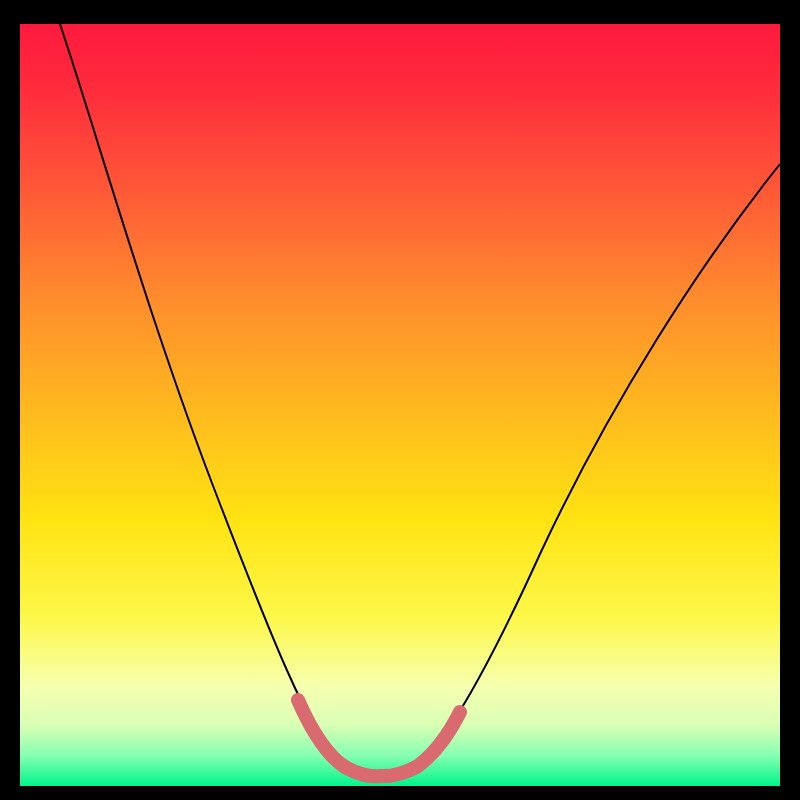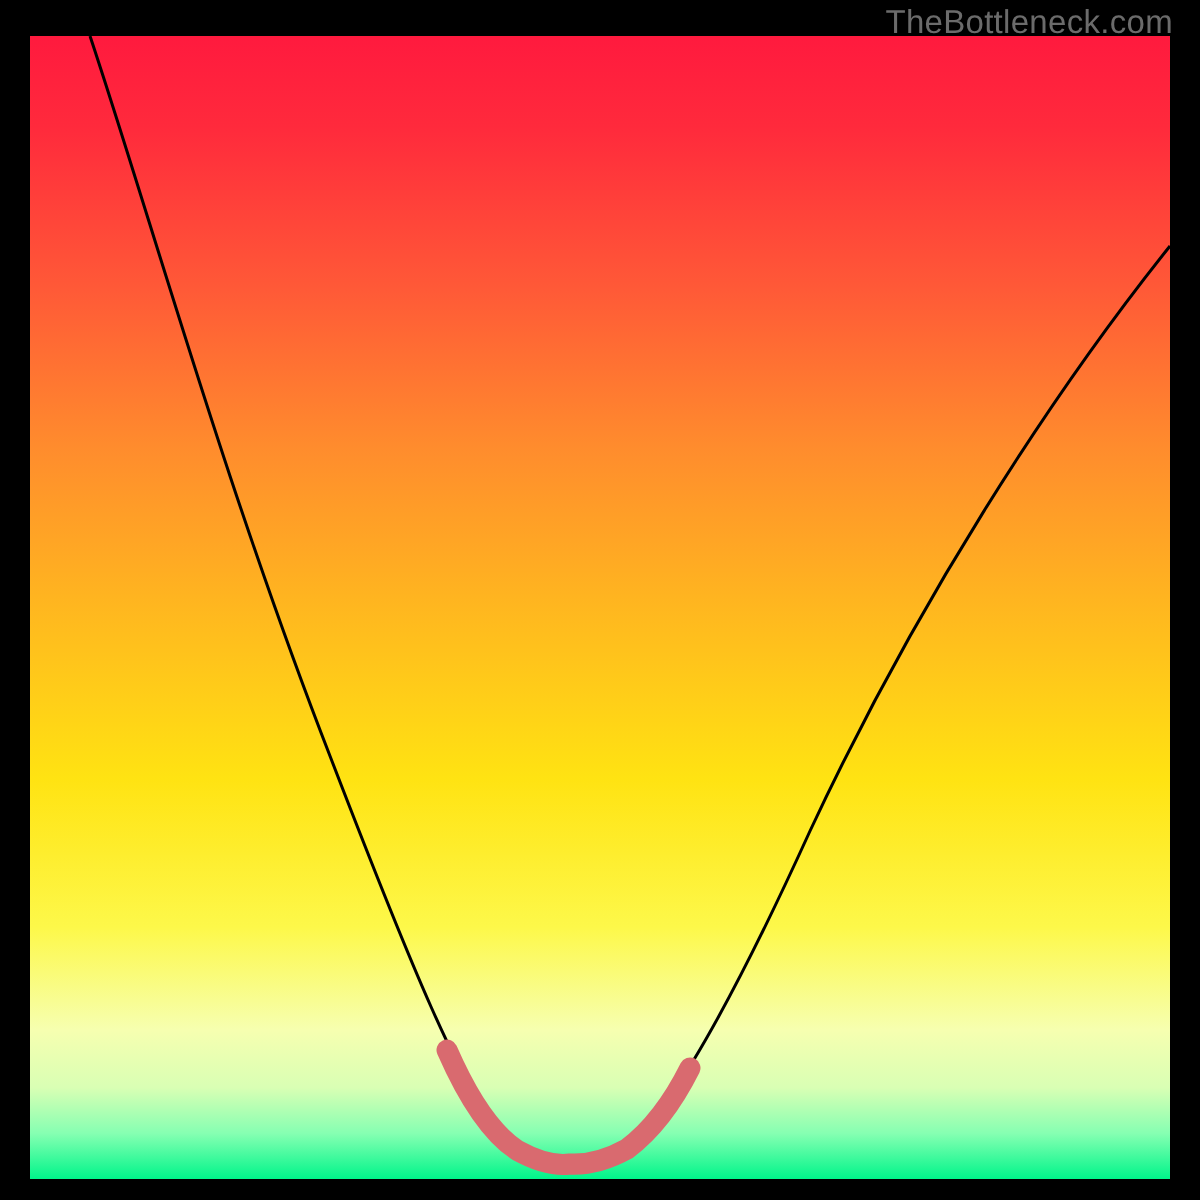--- a/index.html
+++ b/index.html
@@ -66,21 +66,20 @@
     stroke: #d96a6f;
     stroke-width: 14;
     stroke-linecap: round;
     stroke-linejoin: round;
   }
 </style>
 </head>
 <body>
 
 <div class="outer">
-  <div class="watermark">TheBottleneck.com</div>
 
   <div class="plot">
     <svg class="curve" viewBox="0 0 760 762" preserveAspectRatio="none">
 
       <path class="thin-line" d="M 40 0
                C 80 120, 130 300, 200 480
                C 250 610, 290 710, 320 740
                Q 345 755, 360 752
                Q 380 752, 400 740
                C 430 712, 470 640, 520 530

